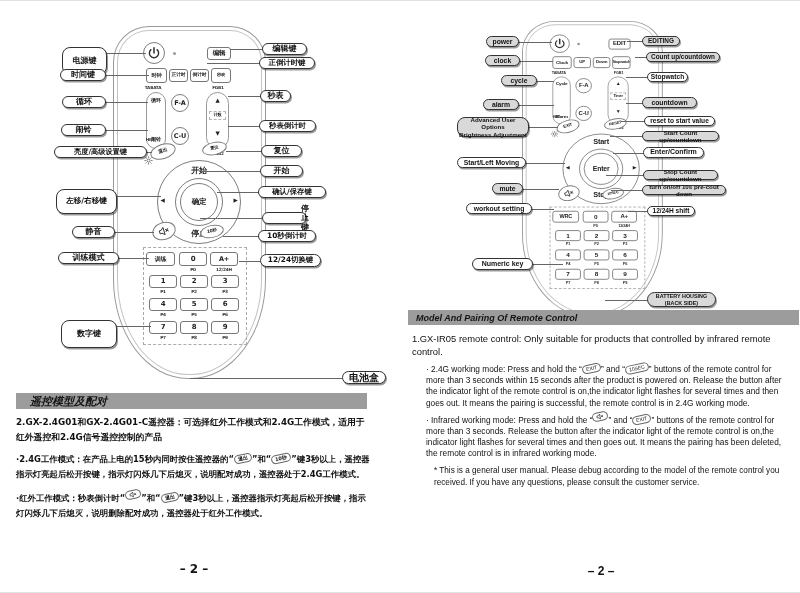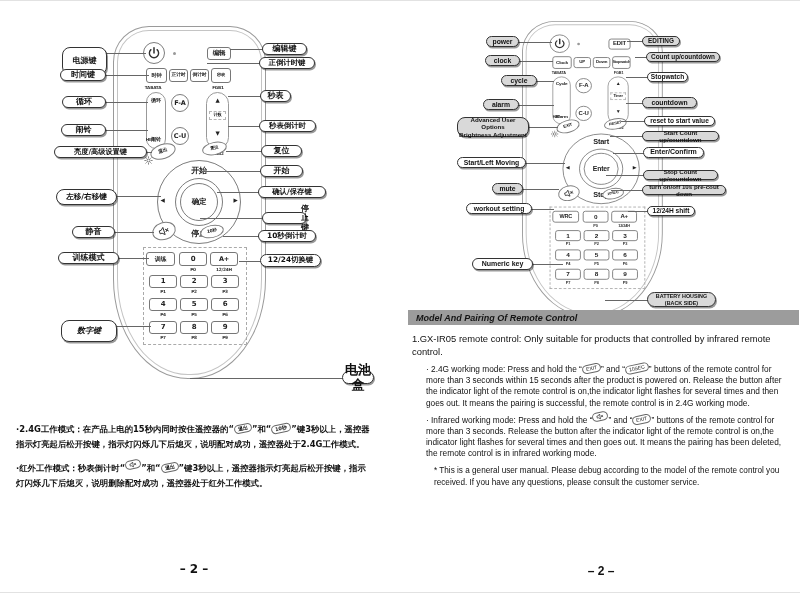--- a/index.html
+++ b/index.html
@@ -130,22 +130,26 @@
         <div class="r-el btn" style="left: 98px; top: 272px; width: 28px; height: 13px; font-size: 7px;">6</div>
         <div class="r-el lbl" style="left: 98px; top: 286px; width: 28px; height: 6px; font-size: 4.3px;">P6</div>
         <div class="r-el btn" style="left: 36px; top: 295px; width: 28px; height: 13px; font-size: 7px;">7</div>
         <div class="r-el lbl" style="left: 36px; top: 309px; width: 28px; height: 6px; font-size: 4.3px;">P7</div>
         <div class="r-el btn" style="left: 67px; top: 295px; width: 28px; height: 13px; font-size: 7px;">8</div>
         <div class="r-el lbl" style="left: 67px; top: 309px; width: 28px; height: 6px; font-size: 4.3px;">P8</div>
         <div class="r-el btn" style="left: 98px; top: 295px; width: 28px; height: 13px; font-size: 7px;">9</div>
         <div class="r-el lbl" style="left: 98px; top: 309px; width: 28px; height: 6px; font-size: 4.3px;">P9</div>
       </div>
 
+    <div class="section-bar zh" style="left:16px;top:392px;width:337px;height:16px;font-size:11px;padding-left:14px;">
+      <span>遥控模型及配对</span>
+    </div>
 
     <div class="body-text zh" style="left:16px;top:414px;width:356px;font-size:8.8px;font-weight:bold;line-height:15px;">
+      <p>2.GX-2.4G01和GX-2.4G01-C遥控器：可选择红外工作模式和2.4G工作模式，适用于红外遥控和2.4G信号遥控控制的产品</p>
       <p style="margin-top:7px;font-size:8.4px;line-height:14.5px;">
         <span>·2.4G工作模式：在产品上电的15秒内同时按住遥控器的“</span><span class="inline-key">退出</span><span>”和“</span><span class="inline-key">10秒</span><span>”键3秒以上，遥控器指示灯亮起后松开按键，指示灯闪烁几下后熄灭，说明配对成功，遥控器处于2.4G工作模式。</span>
       </p>
       <p style="margin-top:9px;font-size:8.4px;line-height:14.5px;">
         <span>·红外工作模式：秒表倒计时“</span><span class="inline-key"><svg width="8" height="7" viewBox="0 0 24 20">
               <path d="M3 7h4l5-4.5v15L7 13H3z" fill="none" stroke="#333" stroke-width="2"></path>
               <path d="M15 7l6 6M21 7l-6 6" stroke="#333" stroke-width="2"></path>
             </svg></span><span>”和“</span><span class="inline-key">退出</span><span>”键3秒以上，遥控器指示灯亮起后松开按键，指示灯闪烁几下后熄灭，说明删除配对成功，遥控器处于红外工作模式。</span>
       </p>
     </div>
@@ -155,27 +159,27 @@
       <div class="callout zh" style="left: 62px; top: 46px; width: 45px; height: 28px; font-size: 8px;">电源键</div>
       <div class="lead-line" style="left: 104px; width: 45px; top: 74px;"></div>
       <div class="callout zh" style="left: 60px; top: 68px; width: 46px; height: 12px; font-size: 8px;">时间键</div>
       <div class="lead-line" style="left: 104px; width: 44px; top: 101px;"></div>
       <div class="callout zh" style="left: 62px; top: 95px; width: 44px; height: 12px; font-size: 8px;">循环</div>
       <div class="lead-line" style="left: 104px; width: 44px; top: 129px;"></div>
       <div class="callout zh" style="left: 61px; top: 123px; width: 45px; height: 12px; font-size: 8px;">闹铃</div>
       <div class="lead-line" style="left: 116px; width: 36px; top: 151px;"></div>
       <div class="callout zh" style="left: 38px; top: 145px; width: 93px; height: 12px; font-size: 7.2px; margin-left: 16px;">亮度/高级设置键</div>
       <div class="lead-line" style="left: 115px; width: 46px; top: 194.5px;"></div>
-      <div class="callout zh" style="left: 56px; top: 188px; width: 61px; height: 16px; font-size: 7.6px;">左移/右移键</div>
+      <div class="callout zh" style="left: 56px; top: 188px; width: 61px; height: 25px; font-size: 7.6px;">左移/右移键</div>
       <div class="lead-line" style="left: 113px; width: 41px; top: 231px;"></div>
       <div class="callout zh" style="left: 72px; top: 225px; width: 43px; height: 12px; font-size: 8px;">静音</div>
       <div class="lead-line" style="left: 117px; width: 32px; top: 257px;"></div>
       <div class="callout zh" style="left: 58px; top: 251px; width: 61px; height: 12px; font-size: 8px;">训练模式</div>
       <div class="lead-line" style="left: 115px; width: 36px; top: 325px;"></div>
-      <div class="callout zh" style="left: 61px; top: 319px; width: 56px; height: 22px; font-size: 8px; font-style: italic;">数字键</div>
+      <div class="callout zh" style="left: 61px; top: 319px; width: 56px; height: 28px; font-size: 8px;">数字键</div>
       <div class="lead-line" style="left: 230px; width: 34px; top: 48px;"></div>
       <div class="callout zh" style="left: 262px; top: 42px; width: 45px; height: 12px; font-size: 8px;">编辑键</div>
       <div class="lead-line" style="left: 207px; width: 54px; top: 62px;"></div>
       <div class="callout zh" style="left: 259px; top: 56px; width: 56px; height: 12px; font-size: 7.4px;">正倒计时键</div>
       <div class="lead-line" style="left: 228px; width: 34px; top: 95px;"></div>
       <div class="callout zh" style="left: 260px; top: 89px; width: 31px; height: 12px; font-size: 8px;">秒表</div>
       <div class="lead-line" style="left: 228px; width: 33px; top: 125px;"></div>
       <div class="callout zh" style="left: 259px; top: 119px; width: 57px; height: 12px; font-size: 7.4px;">秒表倒计时</div>
       <div class="lead-line" style="left: 226px; width: 37px; top: 150px;"></div>
       <div class="callout zh" style="left: 261px; top: 144px; width: 41px; height: 12px; font-size: 8px;">复位</div>
@@ -183,21 +187,21 @@
       <div class="callout zh" style="left: 260px; top: 164px; width: 43px; height: 12px; font-size: 8px;">开始</div>
       <div class="lead-line" style="left: 217px; width: 43px; top: 191px;"></div>
       <div class="callout zh" style="left: 258px; top: 185px; width: 68px; height: 12px; font-size: 7.4px;">确认/保存键</div>
       <div class="lead-line" style="left: 200px; width: 64px; top: 217px;"></div>
       <div class="callout zh" style="left: 262px; top: 211px; width: 45px; height: 12px; font-size: 8px; padding-left: 41px;">停止键</div>
       <div class="lead-line" style="left: 223px; width: 37px; top: 235px;"></div>
       <div class="callout zh" style="left: 258px; top: 229px; width: 58px; height: 12px; font-size: 7.4px;">10秒倒计时</div>
       <div class="lead-line" style="left: 239px; width: 23px; top: 259.5px;"></div>
       <div class="callout zh" style="left: 260px; top: 253px; width: 61px; height: 13px; font-size: 7.4px;">12/24切换键</div>
       <div class="lead-line" style="left: 190px; width: 154px; top: 376.5px;"></div>
-      <div class="callout zh" style="left: 342px; top: 370px; width: 32px; height: 13px; font-size: 13px;">电池盒</div>
+      <div class="callout zh" style="left: 342px; top: 370px; width: 44px; height: 13px; font-size: 10px;">电池盒</div>
     </div>
 
   <div class="page" id="page-right">
     <div class="remote" id="remote-en" style="left:122px;top:20px;transform:scale(0.92,0.84);transform-origin:0 0;">
         <div class="remote-body"></div>
         <div class="remote-inner"></div>
         <div class="r-el circle" style="left: 30px; top: 16px; width: 22px; height: 22px;">
           <svg width="14" height="14" viewBox="0 0 20 20">
             <path d="M10 2.5v7.5" stroke="#333" stroke-width="2.2" fill="none" stroke-linecap="round"></path>
             <path d="M5.6 5.2a6.6 6.6 0 1 0 8.8 0" stroke="#333" stroke-width="2" fill="none" stroke-linecap="round"></path>

